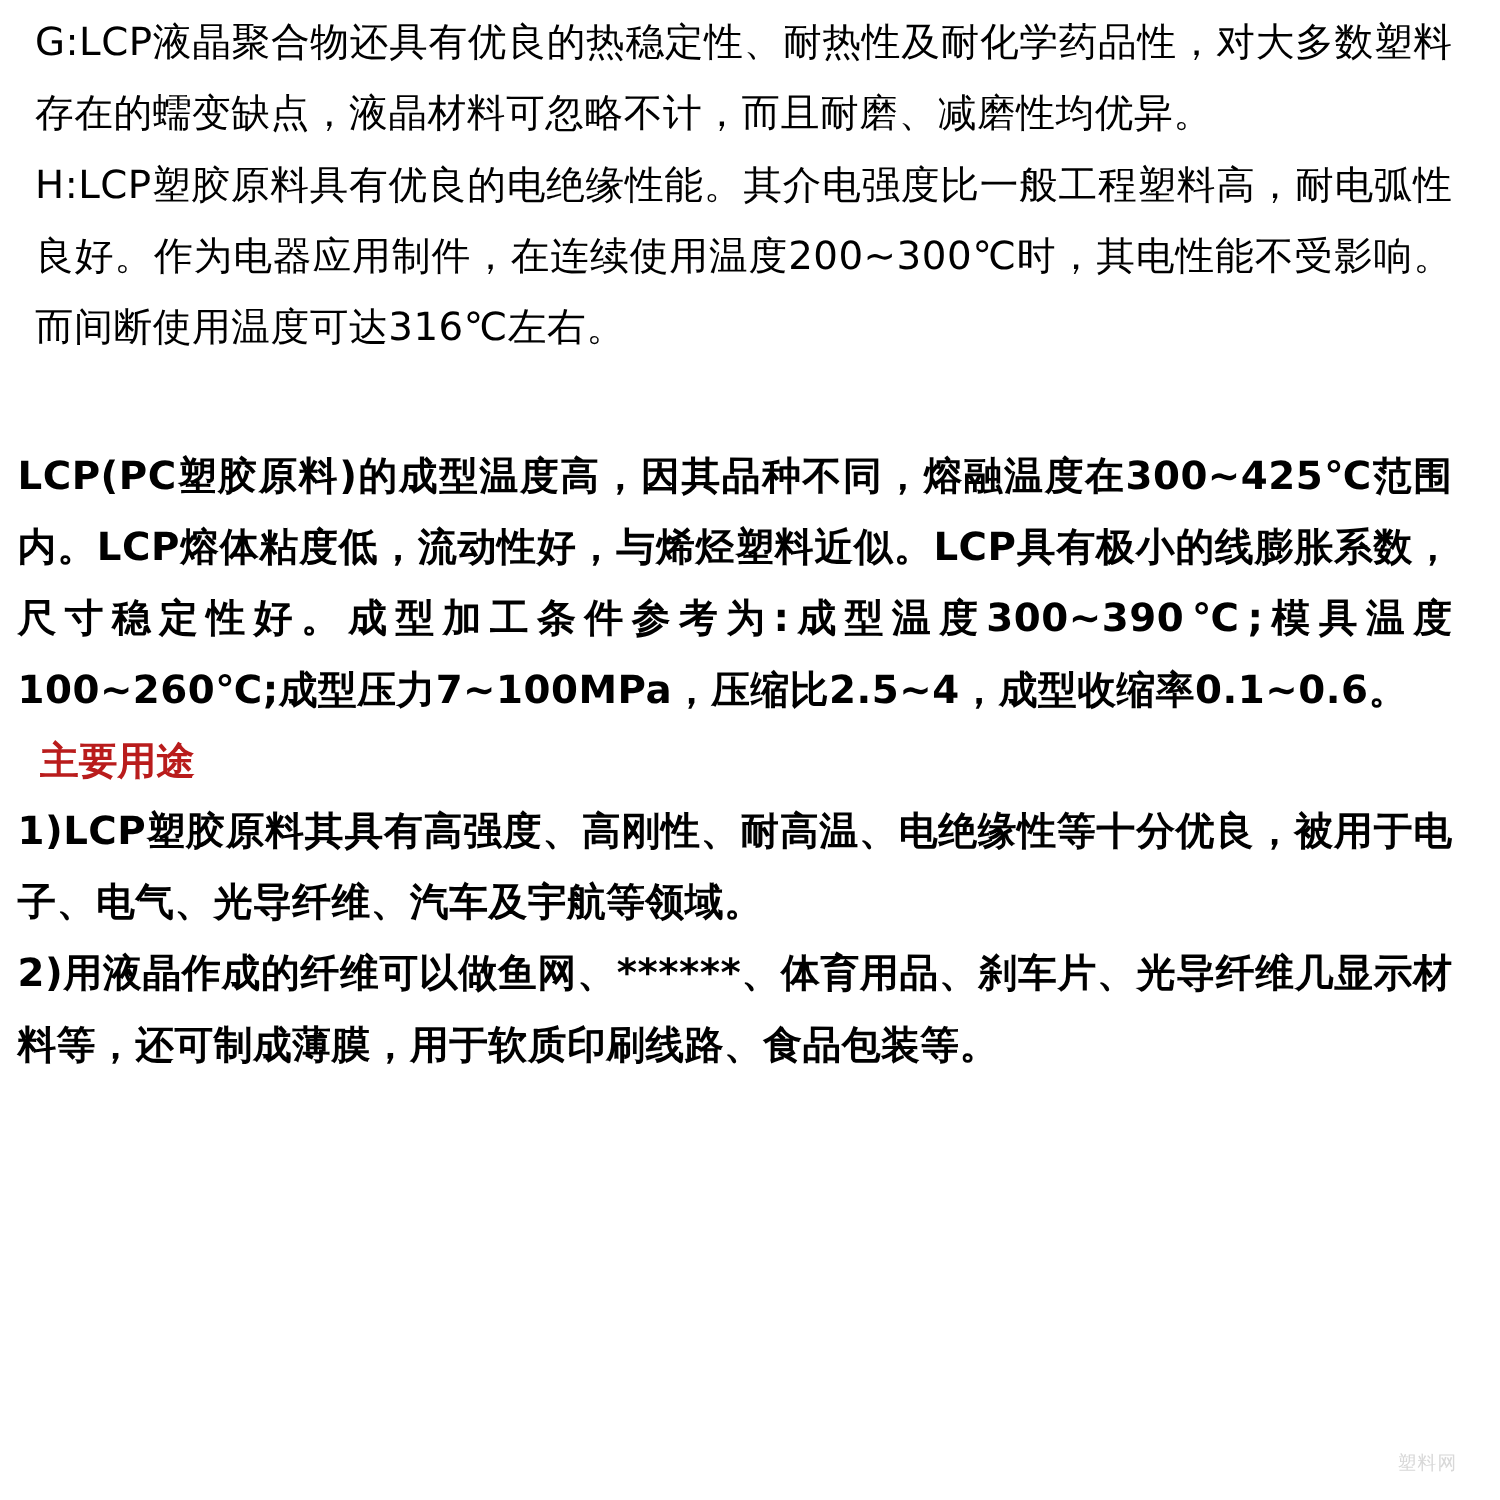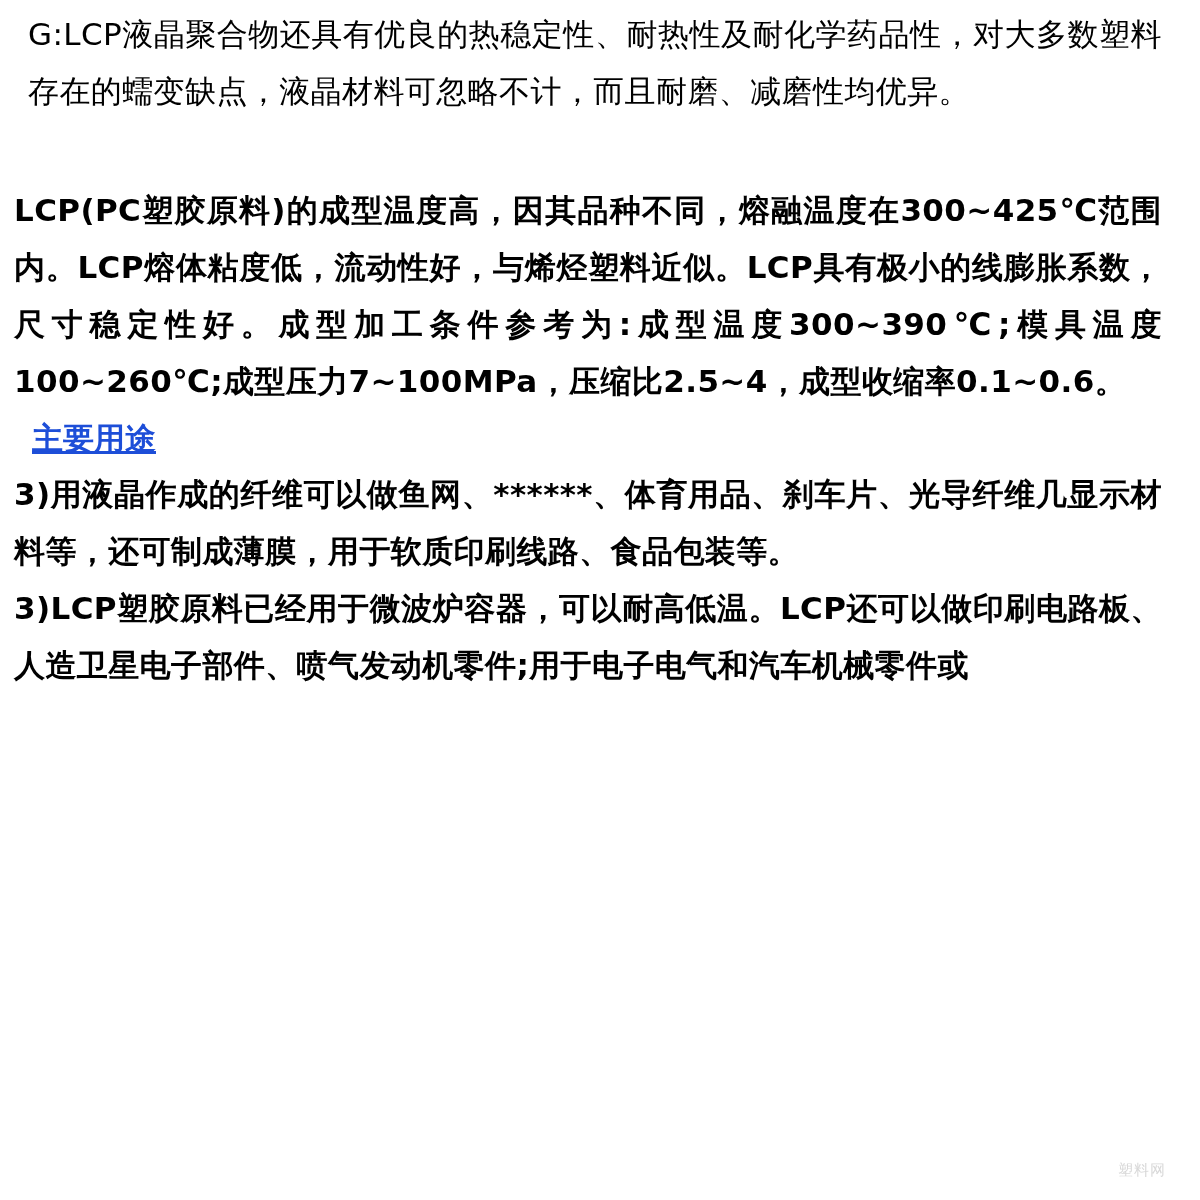--- a/index.html
+++ b/index.html
@@ -36,46 +36,46 @@
   .noindent {
     padding-left: 0;
     font-weight: bold;
   }
   .gap {
     height: 62px;
   }
   .heading-red {
     font-size: 31px;
     line-height: 56px;
-    color: #1d4ed8;
+    color: #b91c1c;
     font-weight: bold;
     padding-left: 18px;
     margin: 0;
-    text-decoration: underline;
   }
   .watermark {
     position: absolute;
     right: 10px;
     bottom: 20px;
     font-size: 15px;
     color: #d8d8d8;
     letter-spacing: 1px;
     user-select: none;
   }
 </style>
 </head>
 <body>
 
 <div class="page">
 
   <p class="para indent">G:LCP液晶聚合物还具有优良的热稳定性、耐热性及耐化学药品性，对大多数塑料存在的蠕变缺点，液晶材料可忽略不计，而且耐磨、减磨性均优异。</p>
+  <p class="para indent">H:LCP塑胶原料具有优良的电绝缘性能。其介电强度比一般工程塑料高，耐电弧性良好。作为电器应用制件，在连续使用温度200~300℃时，其电性能不受影响。而间断使用温度可达316℃左右。</p>
 
   <div class="gap"></div>
 
   <p class="para noindent">LCP(PC塑胶原料)的成型温度高，因其品种不同，熔融温度在300~425℃范围内。LCP熔体粘度低，流动性好，与烯烃塑料近似。LCP具有极小的线膨胀系数，尺寸稳定性好。成型加工条件参考为:成型温度300~390℃;模具温度100~260℃;成型压力7~100MPa，压缩比2.5~4，成型收缩率0.1~0.6。</p>
 
   <p class="heading-red">主要用途</p>
 
-  <p class="para noindent">3)用液晶作成的纤维可以做鱼网、******、体育用品、刹车片、光导纤维几显示材料等，还可制成薄膜，用于软质印刷线路、食品包装等。</p>
-  <p class="para noindent">3)LCP塑胶原料已经用于微波炉容器，可以耐高低温。LCP还可以做印刷电路板、人造卫星电子部件、喷气发动机零件;用于电子电气和汽车机械零件或</p>
+  <p class="para noindent">1)LCP塑胶原料其具有高强度、高刚性、耐高温、电绝缘性等十分优良，被用于电子、电气、光导纤维、汽车及宇航等领域。</p>
+  <p class="para noindent">2)用液晶作成的纤维可以做鱼网、******、体育用品、刹车片、光导纤维几显示材料等，还可制成薄膜，用于软质印刷线路、食品包装等。</p>
 
   <div class="watermark">塑料网</div>
 </div>
 
 </body></html>

